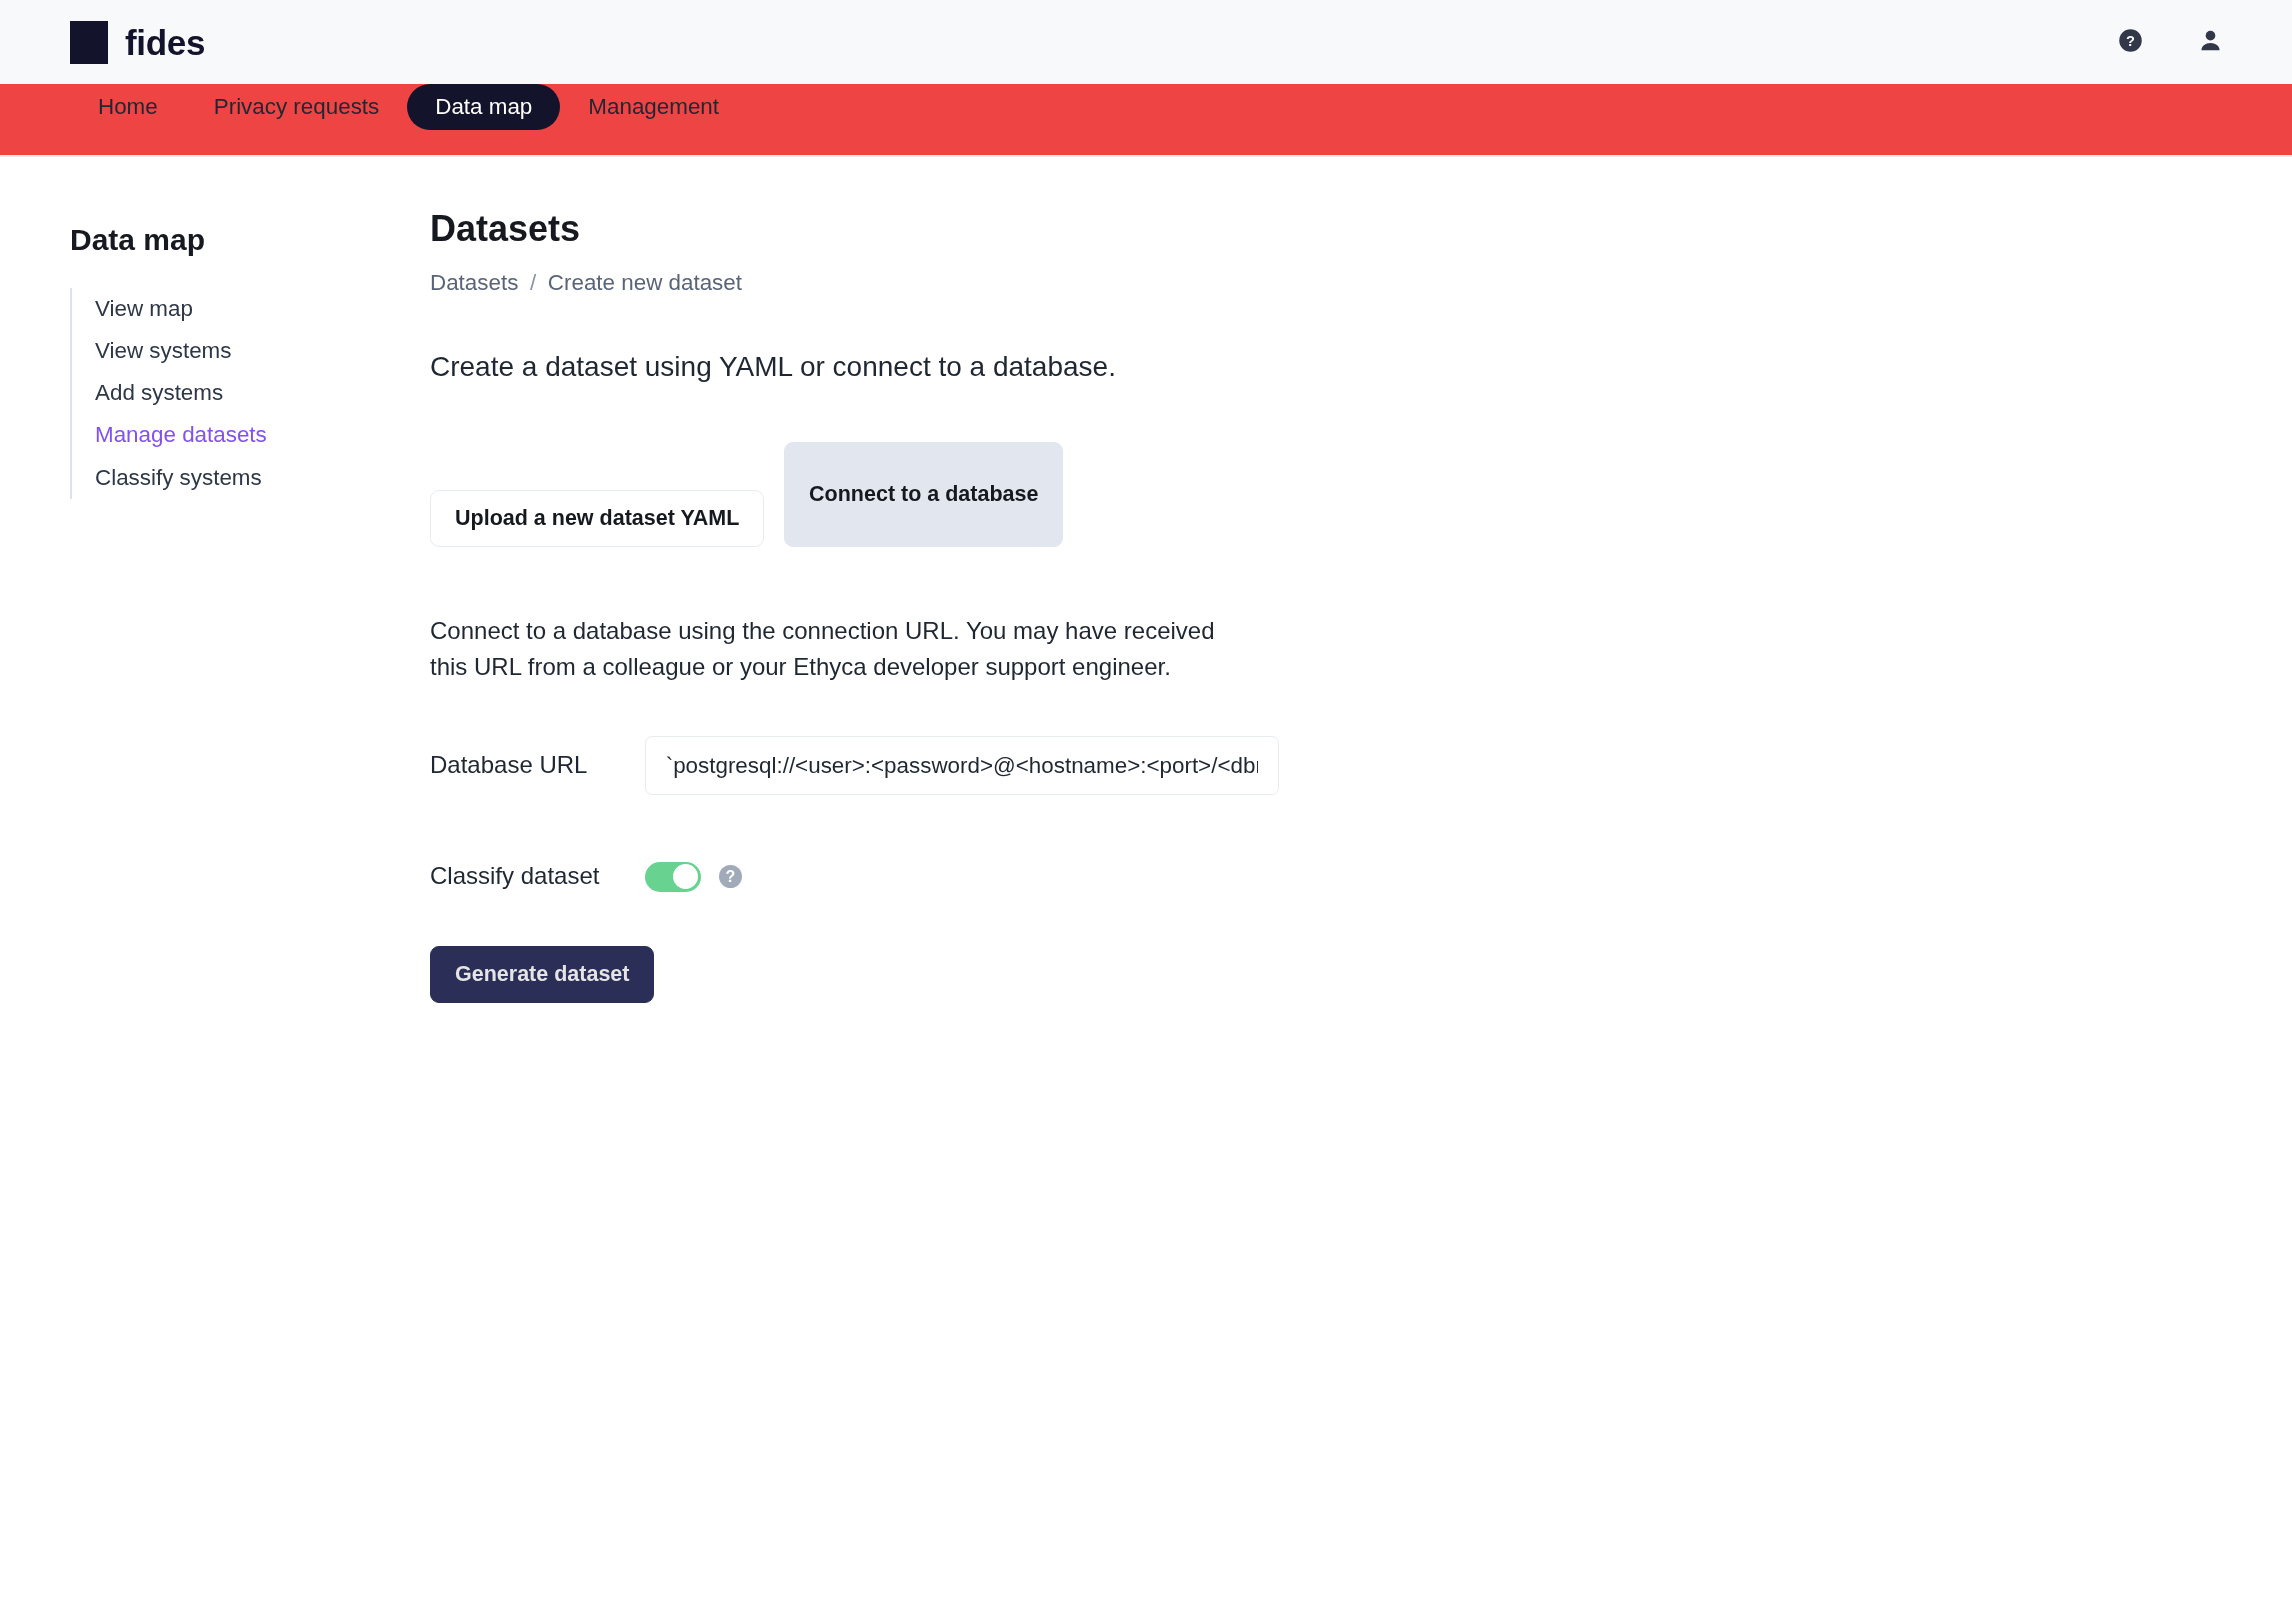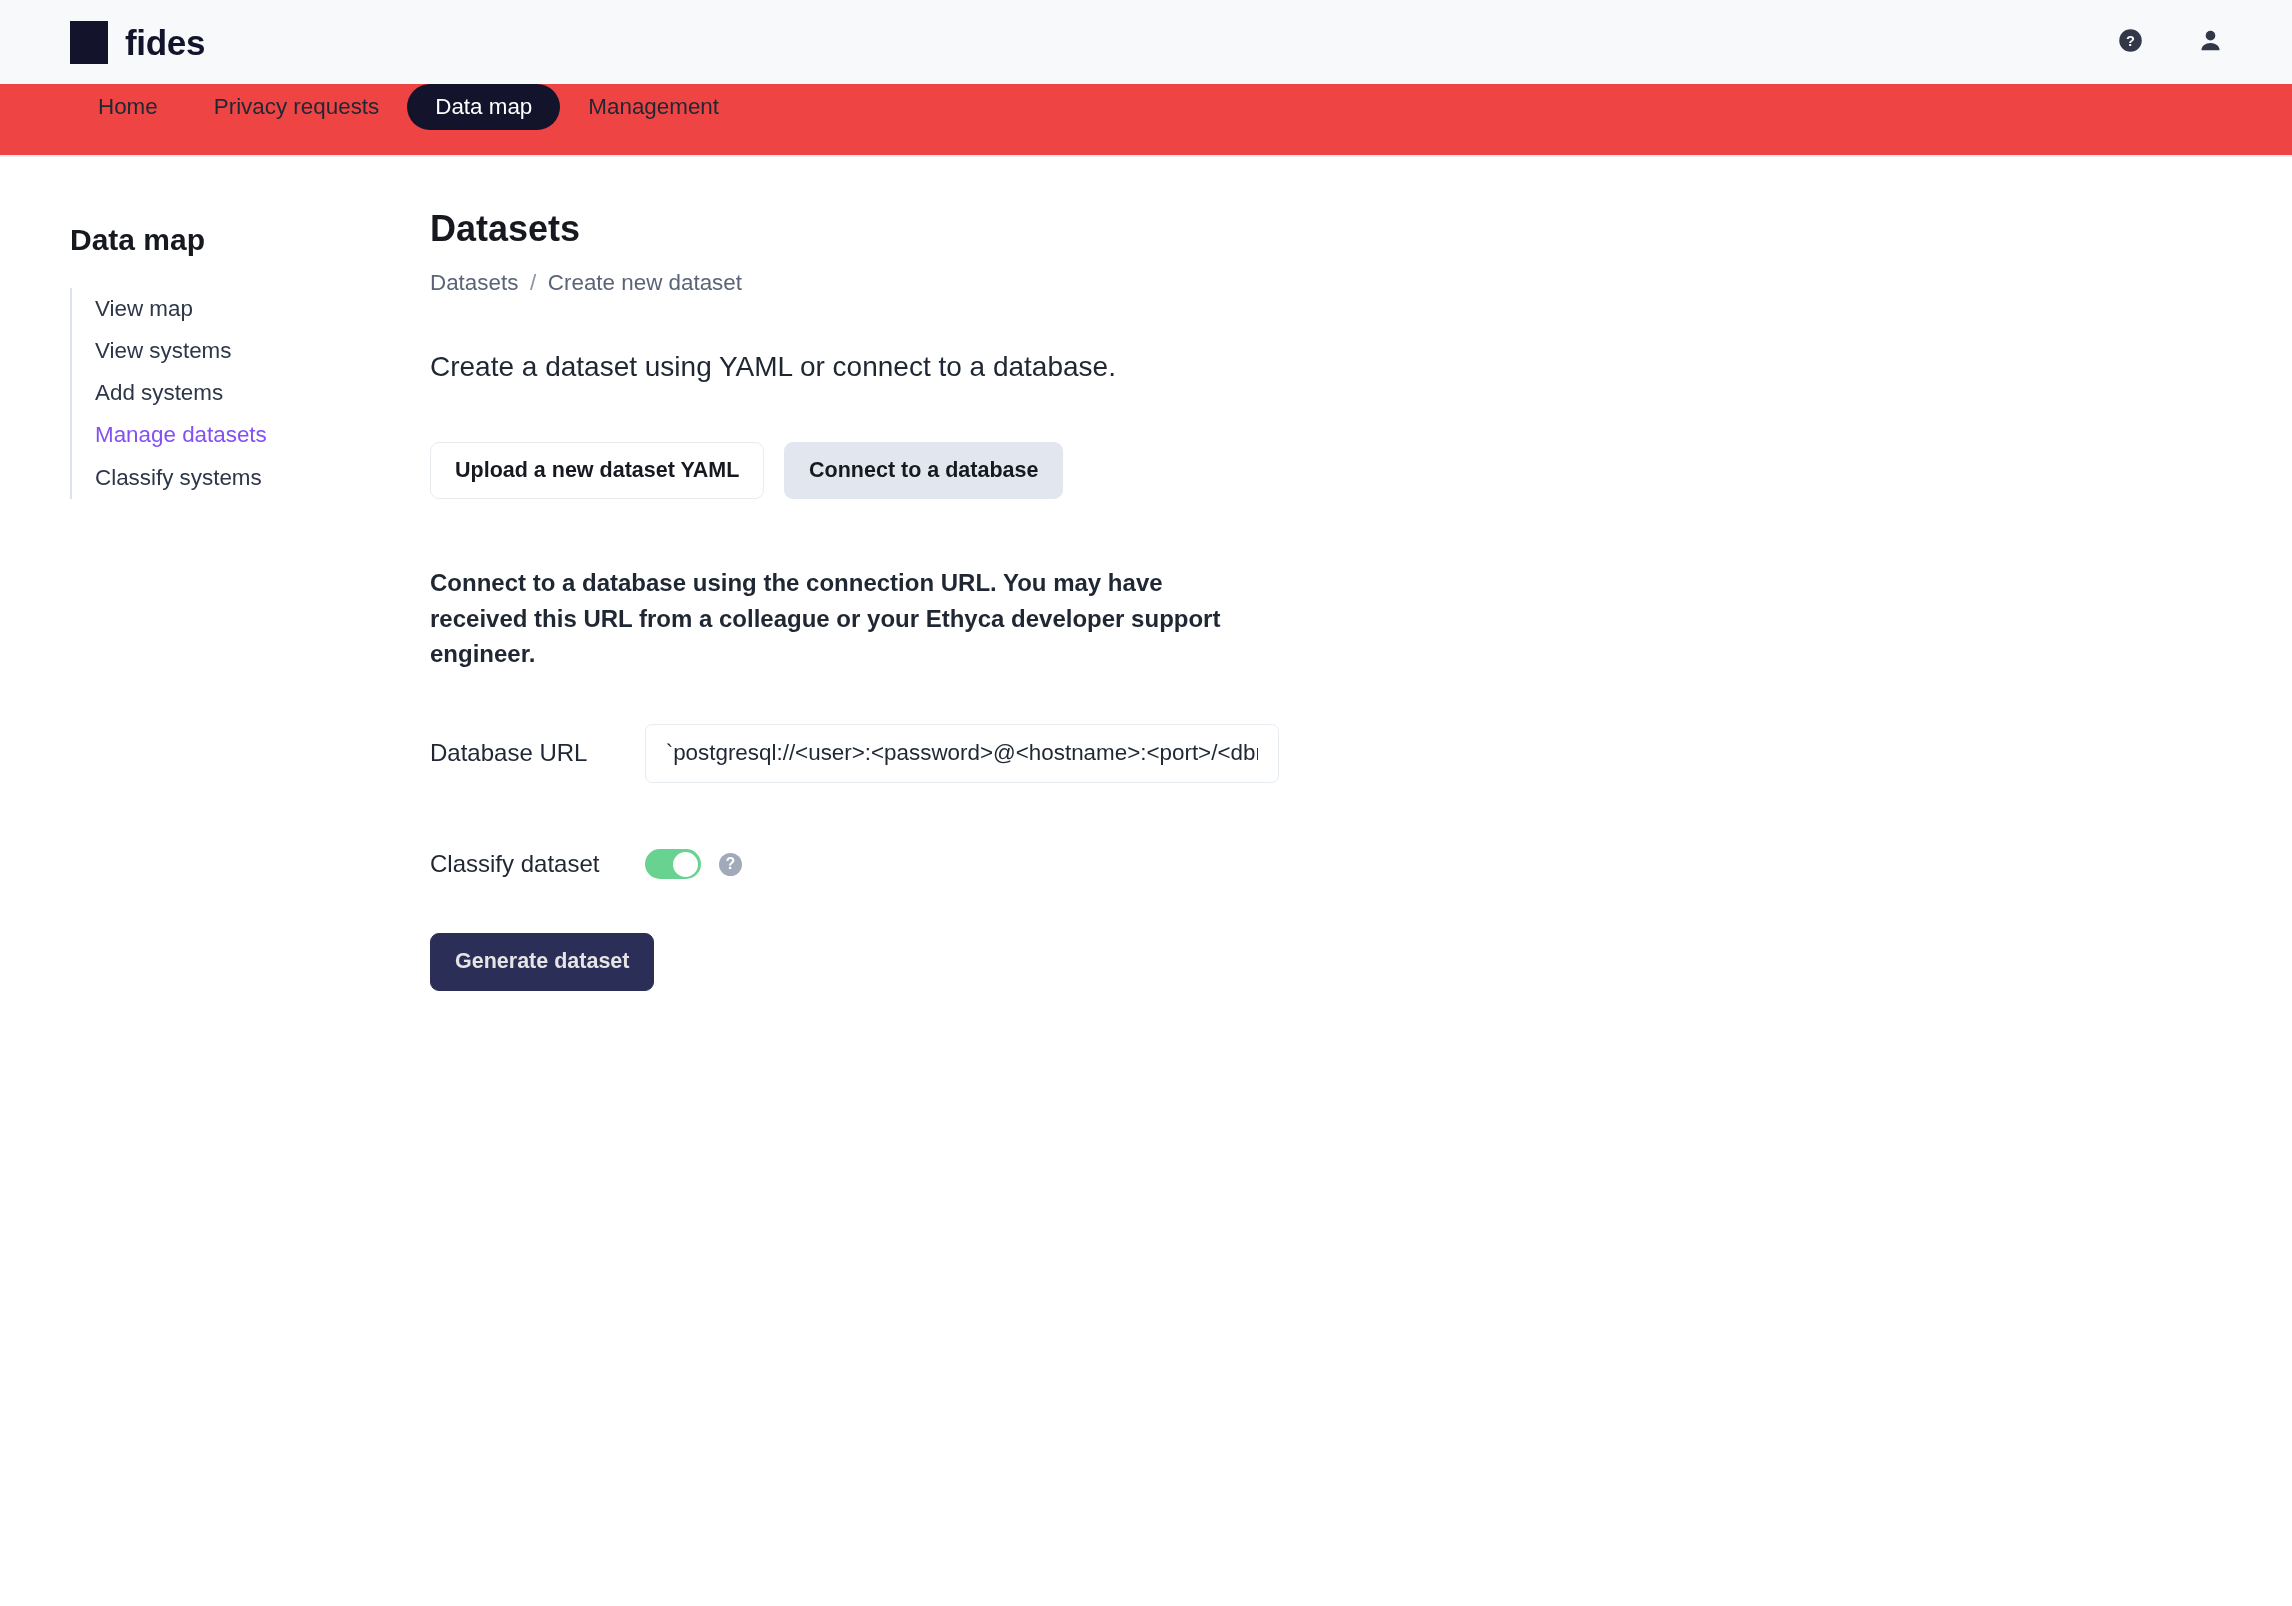--- a/index.html
+++ b/index.html
@@ -171,39 +171,39 @@
     line-height: 1;
     border-radius: 9px;
     padding: 17px 24px;
     cursor: pointer;
     white-space: nowrap;
   }
   .btn-outline {
     background: #FFFFFF;
     border: 1.8px solid #E7ECF1;
     color: #16191F;
+    margin-top: 48px;
   }
   .btn-soft {
     background: #E2E7EF;
     border: 1.8px solid #E2E7EF;
     color: #16191F;
   }
   .btn-primary {
     background: #2B2E56;
     border: 1.8px solid #2B2E56;
     color: #e5e5e5;
   }
 
   .desc-text {
     font-size: 24px;
     color: #1F2733;
     line-height: 1.48;
     max-width: 806px;
     margin: 0 0 52px 0;
-    font-weight: bold;
   }
 
   .field-row {
     display: flex;
     align-items: flex-start;
     margin-bottom: 52px;
   }
   .field-label {
     width: 215px;
     font-size: 24px;

